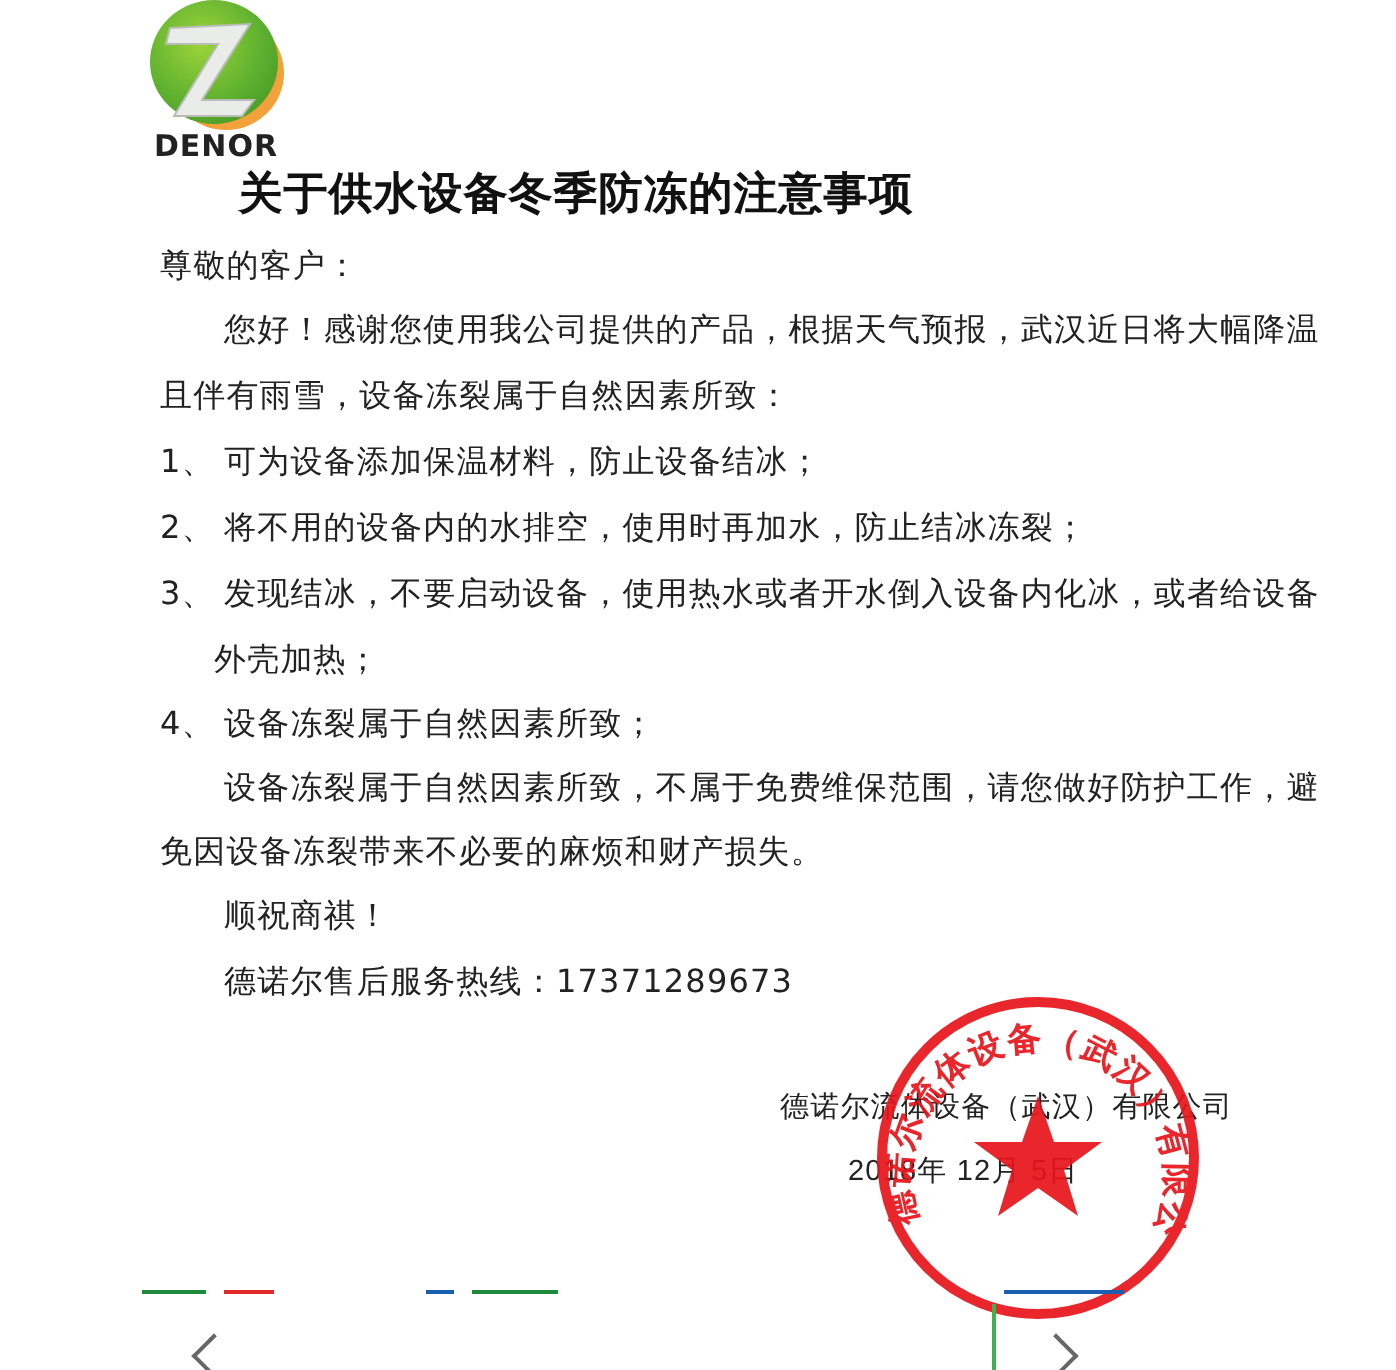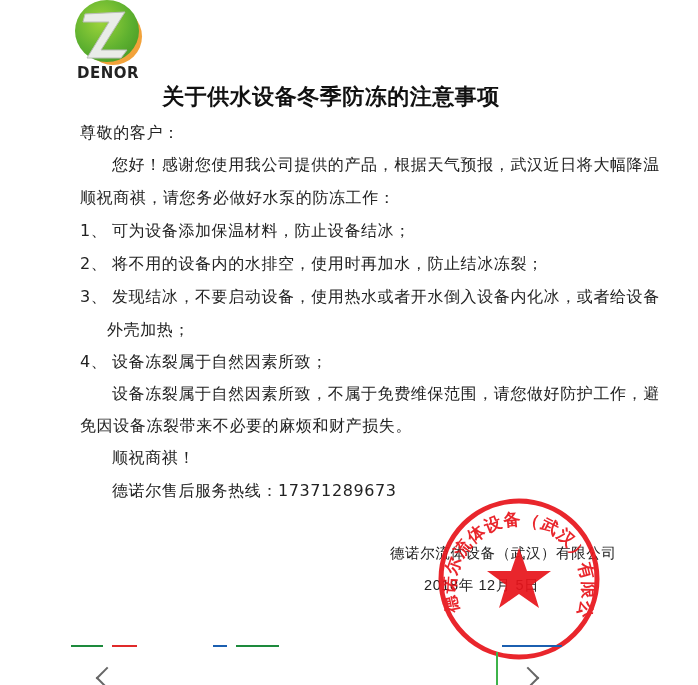--- a/index.html
+++ b/index.html
@@ -8,21 +8,21 @@
   .abs { position:absolute; }
   .logo { left:62px; top:0; width:92px; height:82px; }
   .logo-circle { position:absolute; left:13px; top:0; width:64px; height:62px; border-radius:50%;
      background: radial-gradient(circle at 40% 35%, #9dd43a 0%, #5db02f 55%, #3d8f22 100%); overflow:hidden; }
   .logo-orange { position:absolute; left:22px; top:8px; width:58px; height:57px; border-radius:50%;
      background:#f2a23a; z-index:0; }
   .logo-z { position:absolute; left:13px; top:0; width:64px; height:62px; z-index:2; }
   .logo-text { position:absolute; left:0; top:64px; width:92px; text-align:center; font-family:"DejaVu Sans", sans-serif;
      font-weight:bold; font-size:15px; letter-spacing:0.5px; color:#222; }
   .title { left:0; width:576px; top:82px; text-align:center; font-size:22px; font-weight:bold; color:#111;
-     font-family:"DejaVu Sans", sans-serif; letter-spacing:0.5px;padding-left:43px; }
+     font-family:"DejaVu Sans", sans-serif; letter-spacing:0.5px; }
   .line { left:80px; font-size:16px; line-height:20px; white-space:nowrap; color:#222; letter-spacing:0.6px; }
   .indent { left:112px; }
   .num-line { left:80px; }
   .num { display:inline-block; width:32px; }
   .sig { font-size:14.5px; color:#222; white-space:nowrap; letter-spacing:0.6px; }
   .stamp { left:436px; top:496px; width:166px; height:166px; }
   .bar { position:absolute; height:2px; }
   .chev { position:absolute; width:14px; height:14px; border-left:2px solid #666; border-bottom:2px solid #666; }
   .vline { position:absolute; width:2px; background:#3db34a; }
 </style>
@@ -35,21 +35,21 @@
   <svg class="logo-z" viewBox="0 0 64 62">
     <path d="M10 14 L50 12 L26 50 L52 50 L46 58 L12 58 L34 22 L8 22 Z" fill="#e9ece8" stroke="#b9bdb7" stroke-width="1"></path>
   </svg>
   <div class="logo-text">DENOR</div>
 </div>
 
 <div class="abs title">关于供水设备冬季防冻的注意事项</div>
 
 <div class="abs line" style="top:123px;">尊敬的客户：</div>
 <div class="abs line indent" style="top:155px;text-align:center;">您好！感谢您使用我公司提供的产品，根据天气预报，武汉近日将大幅降温</div>
-<div class="abs line" style="top:188px;">顺祝商祺，请您务必做好水泵的防冻工作：</div>
+<div class="abs line" style="top:188px;">且伴有雨雪，设备冻裂属于自然因素所致：</div>
 
 <div class="abs line num-line" style="top:221px;">
   <span class="num">1、</span><span>可为设备添加保温材料，防止设备结冰；</span>
 </div>
 <div class="abs line num-line" style="top:254px;">
   <span class="num">2、</span><span>将不用的设备内的水排空，使用时再加水，防止结冰冻裂；</span>
 </div>
 <div class="abs line num-line" style="top:287px;">
   <span class="num">3、</span><span>发现结冰，不要启动设备，使用热水或者开水倒入设备内化冰，或者给设备</span>
 </div>

